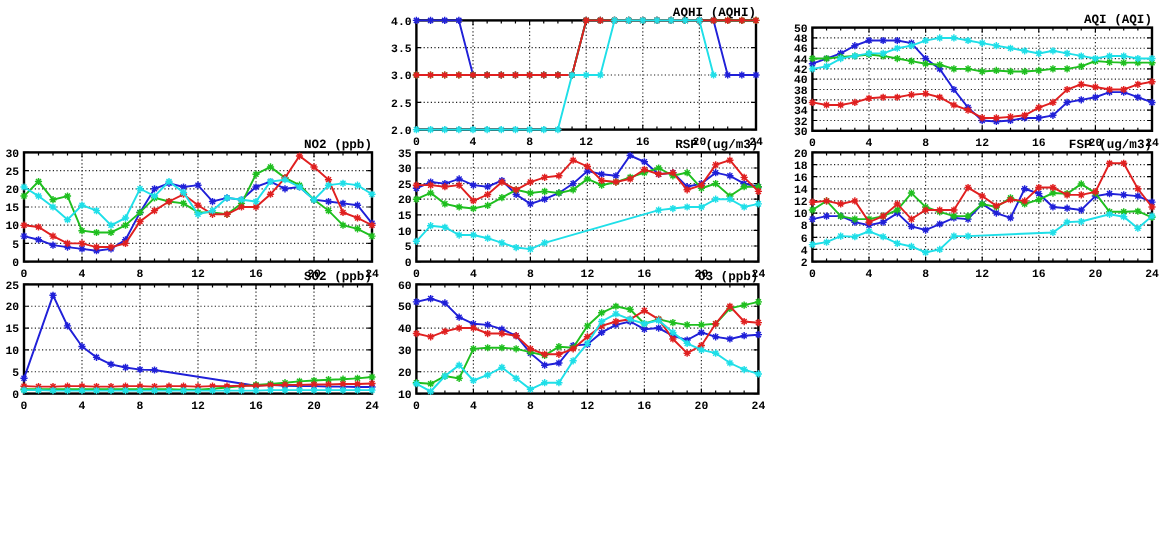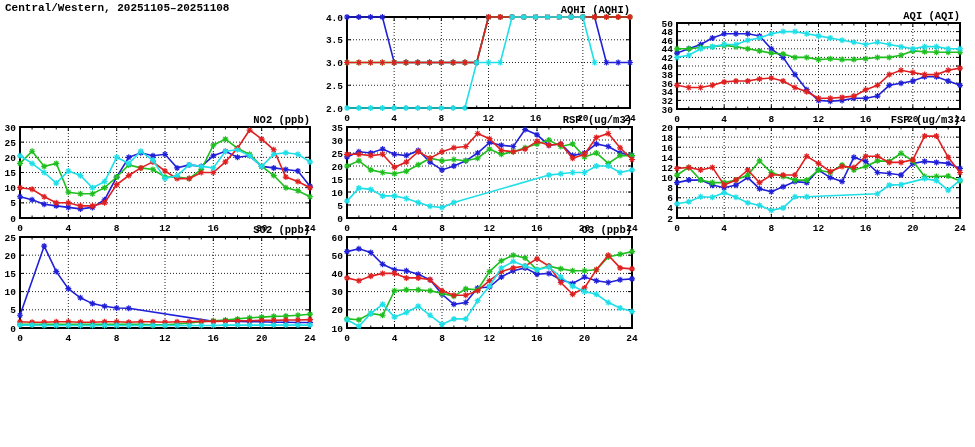--- a/index.html
+++ b/index.html
@@ -6,21 +6,20 @@
   .page{position:relative;width:975px;height:447px;background:#ffffff;overflow:hidden;
         font-family:"Liberation Mono","DejaVu Sans Mono",monospace;}
   .page-title{position:absolute;left:5px;top:2px;font-weight:bold;font-size:11px;color:#000;white-space:pre;}
   .chart{position:absolute;}
   svg text{fill:#000;font-weight:bold;}
 </style>
 </head>
 <body>
 
 <div class="page">
-  <div class="page-title">Central/Western, 20251105–20251108</div>
   <div class="chart" style="left: 313px; top: 1px; width: 331px; height: 127px;"><svg width="331" height="127" style="font: bold 9.5px &quot;Liberation Mono&quot;, &quot;DejaVu Sans Mono&quot;, monospace;">
         <line x1="34" x2="317" y1="84.25" y2="84.25" stroke="#222" stroke-width="1" stroke-dasharray="1 2"></line>
         <line x1="34" x2="317" y1="61.5" y2="61.5" stroke="#222" stroke-width="1" stroke-dasharray="1 2"></line>
         <line x1="34" x2="317" y1="38.75" y2="38.75" stroke="#222" stroke-width="1" stroke-dasharray="1 2"></line>
         <line x1="81.16666666666666" x2="81.16666666666666" y1="16" y2="107" stroke="#222" stroke-width="1" stroke-dasharray="1 2"></line>
         <line x1="128.33333333333331" x2="128.33333333333331" y1="16" y2="107" stroke="#222" stroke-width="1" stroke-dasharray="1 2"></line>
         <line x1="175.5" x2="175.5" y1="16" y2="107" stroke="#222" stroke-width="1" stroke-dasharray="1 2"></line>
         <line x1="222.66666666666666" x2="222.66666666666666" y1="16" y2="107" stroke="#222" stroke-width="1" stroke-dasharray="1 2"></line>
         <line x1="269.83333333333337" x2="269.83333333333337" y1="16" y2="107" stroke="#222" stroke-width="1" stroke-dasharray="1 2"></line>
         <line x1="34" x2="34" y1="107" y2="103" stroke="#000" stroke-width="1"></line>

